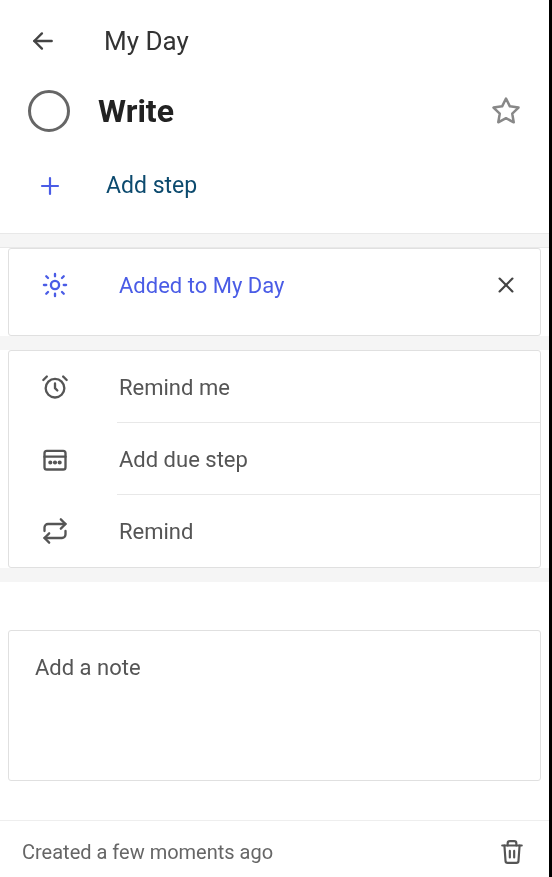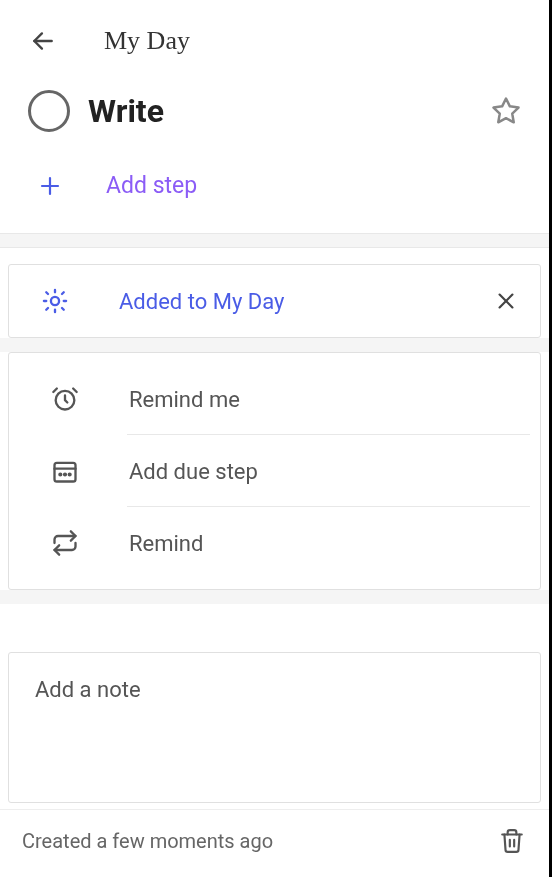--- a/index.html
+++ b/index.html
@@ -28,27 +28,26 @@
       height: 26px;
       display: flex;
       align-items: center;
       justify-content: center;
       cursor: pointer;
     }
     .header-title {
       font-size: 26px;
       font-weight: 400;
       color: #333;
-      font-family: Liberation Serif, serif;
     }
     .task-row {
       display: flex;
       align-items: center;
       padding: 14px 20px 20px 28px;
-      gap: 18px;
+      gap: 28px;
     }
     .checkbox-circle {
       width: 42px;
       height: 42px;
       border: 3.5px solid #666;
       border-radius: 50%;
       cursor: pointer;
       flex-shrink: 0;
     }
     .task-title {
@@ -74,38 +73,38 @@
     }
     .plus-icon {
       width: 24px;
       height: 24px;
       display: flex;
       align-items: center;
       justify-content: center;
     }
     .add-step-label {
       font-size: 23px;
-      color: #8b5cf6;
+      color: #0c4a6e;
       font-weight: 400;
     }
     .divider-section {
       height: 15px;
       background: #f5f5f5;
       border-top: 1px solid #e8e8e8;
       border-bottom: 1px solid #e8e8e8;
     }
     .card {
       margin: 0 8px;
       background: #fff;
       border: 1px solid #e0e0e0;
       border-radius: 3px;
     }
     .my-day-card {
-      margin-top: 16px;
-      padding: 22px 22px 22px 32px;
+      margin-top: 0;
+      padding: 22px 22px 36px 32px;
       display: flex;
       align-items: center;
       gap: 50px;
     }
     .sun-icon {
       width: 28px;
       height: 28px;
       display: flex;
       align-items: center;
       justify-content: center;
@@ -122,21 +121,21 @@
       cursor: pointer;
       display: flex;
       align-items: center;
       justify-content: center;
     }
     .spacer-gap {
       height: 14px;
       background: #f5f5f5;
     }
     .options-card {
-      padding: 10px;
+      padding: 0;
     }
     .option-row {
       display: flex;
       align-items: center;
       padding: 22px 20px 22px 32px;
       gap: 50px;
       cursor: pointer;
       position: relative;
     }
     .option-row:not(:last-child)::after {
@@ -169,21 +168,21 @@
       color: #555;
     }
     .main-scroll {
       flex: 1;
       overflow: hidden;
     }
     .footer {
       display: flex;
       align-items: center;
       justify-content: space-between;
-      padding: 18px 24px 23px 22px;
+      padding: 18px 24px 12px 22px;
       border-top: 1px solid #eee;
     }
     .footer-text {
       font-size: 20px;
       color: #666;
     }
     .trash-icon {
       width: 26px;
       height: 26px;
       cursor: pointer;

